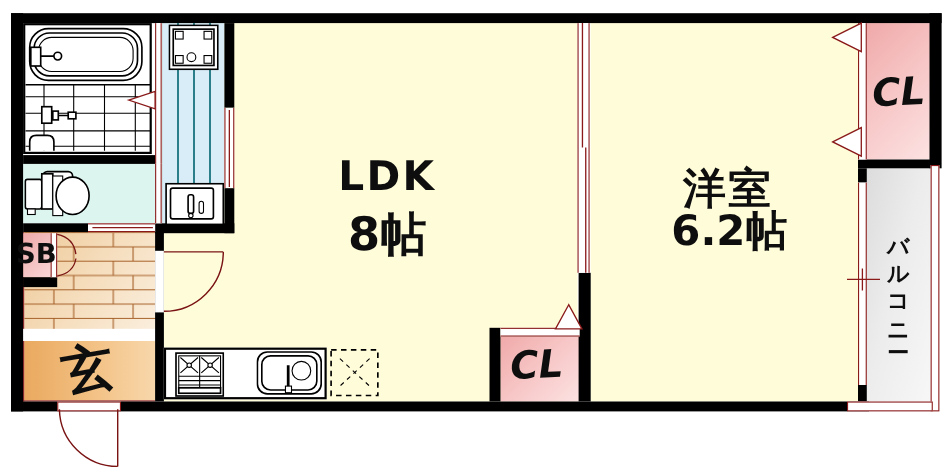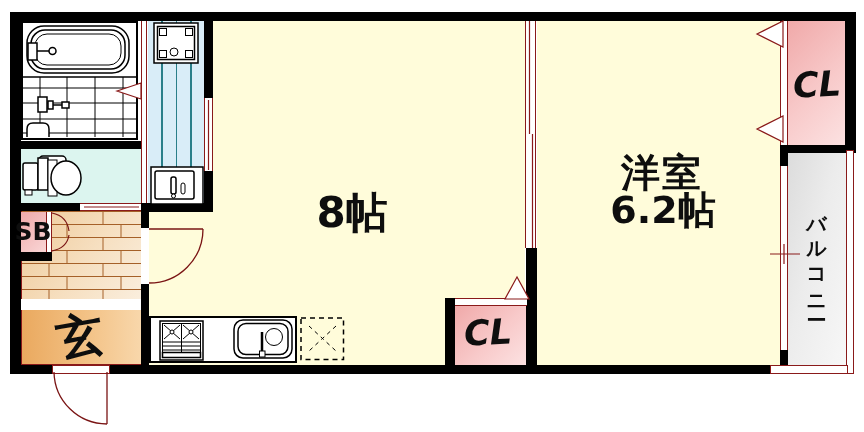--- a/index.html
+++ b/index.html
@@ -178,20 +178,21 @@
     <polygon points="117,91 141,83 141,99" fill="#fff" stroke="#8a1a1a" stroke-width="1.2"></polygon>
     <polygon points="757,34 783,21 783,47" fill="#fff" stroke="#8a1a1a" stroke-width="1.2"></polygon>
     <polygon points="757,129 783,116 783,142" fill="#fff" stroke="#8a1a1a" stroke-width="1.2"></polygon>
     <polygon points="517,277 505,299 529,299" fill="#fff" stroke="#8a1a1a" stroke-width="1.2"></polygon>
     <path d="M529.5,21V134 M532.5,134V248" stroke="#8a1a1a" stroke-width="1.2"></path>
     <path d="M208.5,100V170" stroke="#8a1a1a" stroke-width="1.2"></path>
     <path d="M84,207H139" stroke="#8a1a1a" stroke-width="1.2"></path>
     <path d="M770,254H800 M784,244V264" stroke="#8a1a1a" stroke-width="1.2"></path>
   </svg>
 
+  <div class="lbl lbl-ldk" style="left:352px;top:160px;">LDK</div>
   <div class="lbl lbl-ldk-size" style="left:352px;top:213px;">8帖</div>
   <div class="lbl lbl-bed" style="left:662px;top:172px;">洋室</div>
   <div class="lbl lbl-bed-size" style="left:663px;top:210px;">6.2帖</div>
   <div class="lbl lbl-cl" style="left:817px;top:85px;">CL</div>
   <div class="lbl lbl-cl" style="left:488px;top:333px;">CL</div>
   <div class="lbl lbl-sb" style="left:33px;top:231px;text-align:right;">SB</div>
   <div class="lbl lbl-gen" style="left:80px;top:336px;">玄</div>
   <div class="lbl lbl-balc" style="left:817px;top:257px;">バルコニー</div>
 
 </div>

